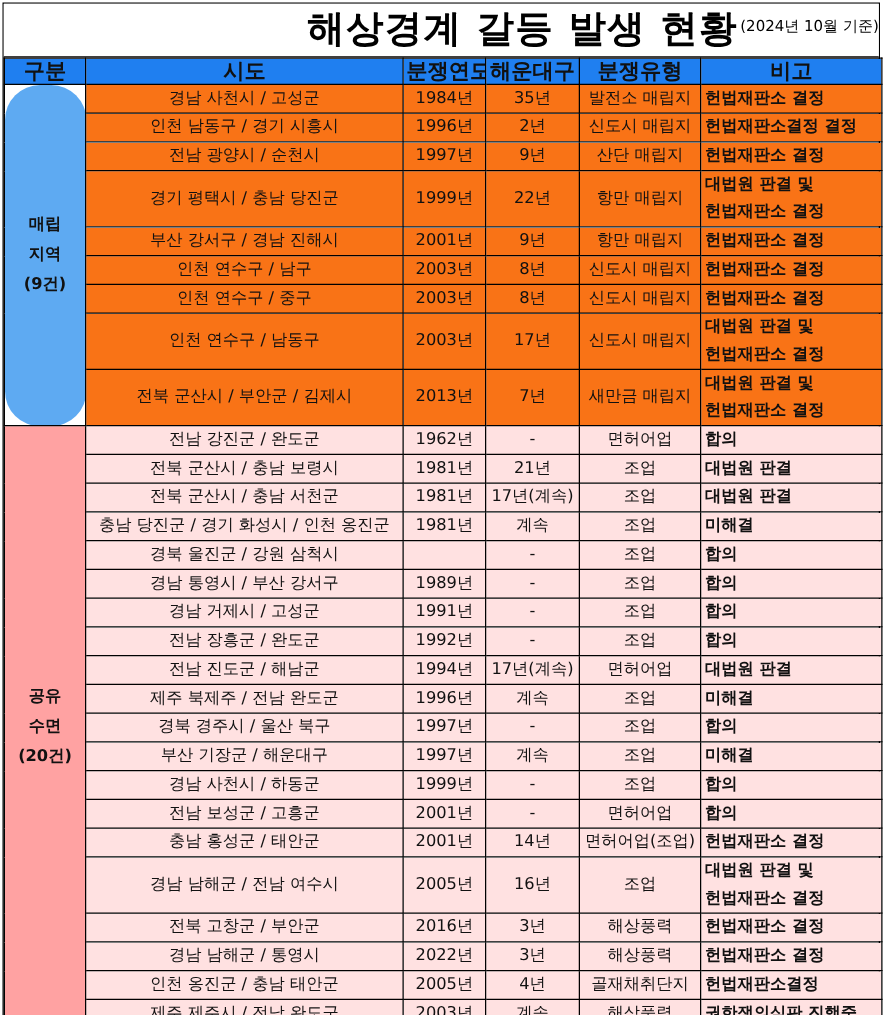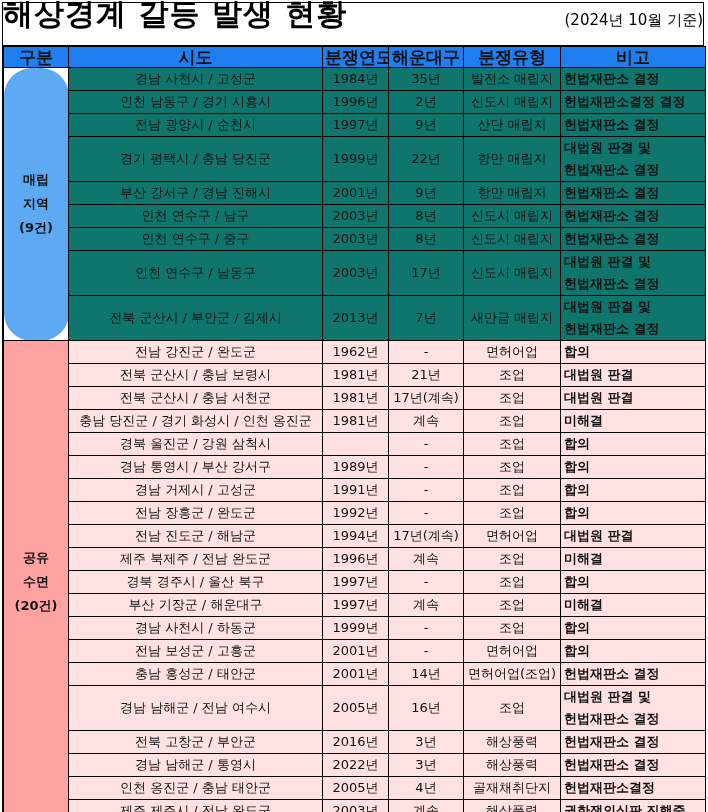--- a/index.html
+++ b/index.html
@@ -1,27 +1,27 @@
 <!DOCTYPE html>
 <html><head>
 <meta charset="utf-8">
 <style>
   html, body { margin: 0; padding: 0; background: #ffffff; }
   body { width: 708px; height: 812px; overflow: hidden; font-family: "DejaVu Sans", "Liberation Sans", sans-serif; }
   .sheet { position: absolute; left: 2px; top: 2px; width: 702px; border: 1.5px solid #000; box-sizing: border-box; }
-  .title-row { height: 43px; display: flex; align-items: flex-end; justify-content: space-between; border-bottom: 1.5px solid #000; background: #fff; padding-bottom: 13px; box-sizing: border-box; }
+  .title-row { height: 43px; display: flex; align-items: flex-end; justify-content: flex-end; border-bottom: 1.5px solid #000; background: #fff; padding-bottom: 3px; box-sizing: border-box; }
   .title { font-size: 30px; font-weight: bold; letter-spacing: 1px; color: #000; line-height: 36px; }
-  .subtitle { font-size: 15px; color: #000; margin-left: 2px; margin-bottom: 2px; }
+  .subtitle { font-size: 12px; color: #000; margin-left: 2px; margin-bottom: 12px; }
   table { border-collapse: collapse; width: 100%; table-layout: fixed; }
   td, th { border: 1px solid #000; padding: 0 2px; font-size: 13px; color: #111; text-align: center; white-space: nowrap; overflow: hidden; line-height: 20px; }
   th { background: #1f7ff0; font-weight: bold; height: 20px; color: #111; font-size: 17px; }
   .cat { font-weight: bold; font-size: 13px; line-height: 24px; white-space: normal; }
   .cat-reclaim { background: #5eaaf2; }
   .cat-shared { background: #ffa2a2; }
-  tr.reclaim td { background: #0f766e; }
+  tr.reclaim td { background: #f97316; }
   tr.shared td { background: #ffe1e1; }
   tr.reclaim td.cat-reclaim { background: #5eaaf2; border-radius: 28px; }
   tr.shared td.cat-shared { background: #ffa2a2; }
   td.note { text-align: left; padding-left: 3px; font-weight: bold; }
   td.note .line { display: block; line-height: 22px; }
   tr.single td { height: 21.5px; }
   tr.double td { height: 42px; }
 </style>
 </head>
 <body>

